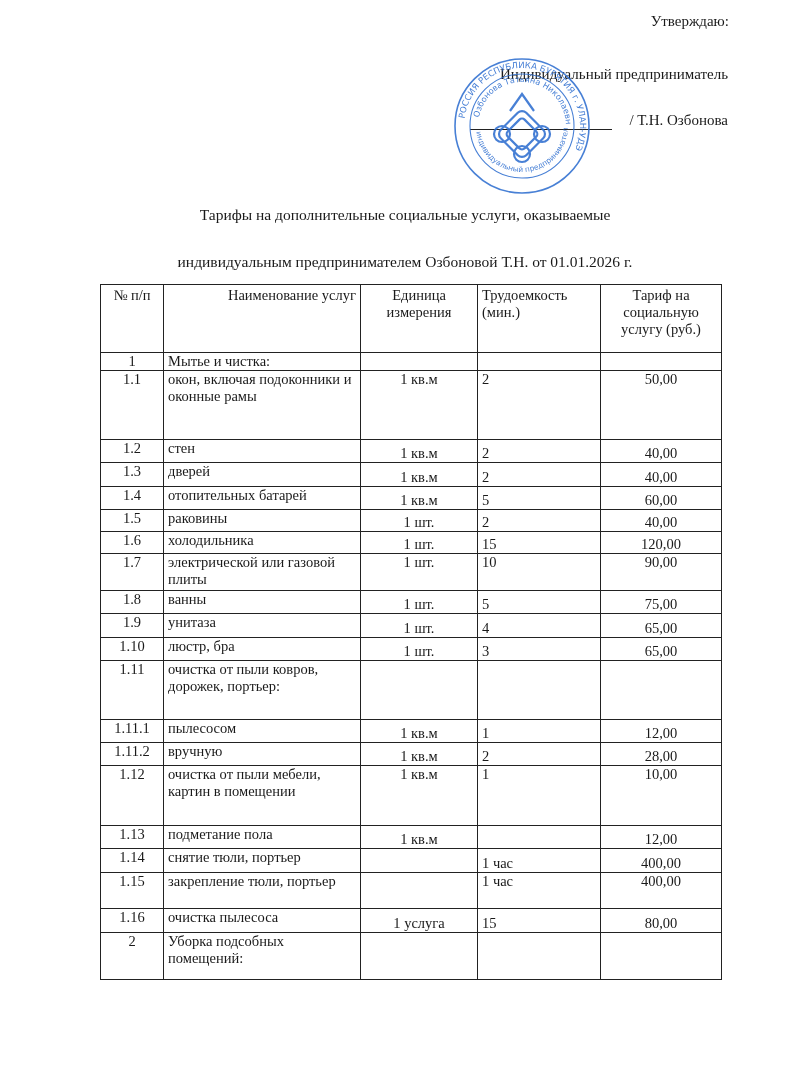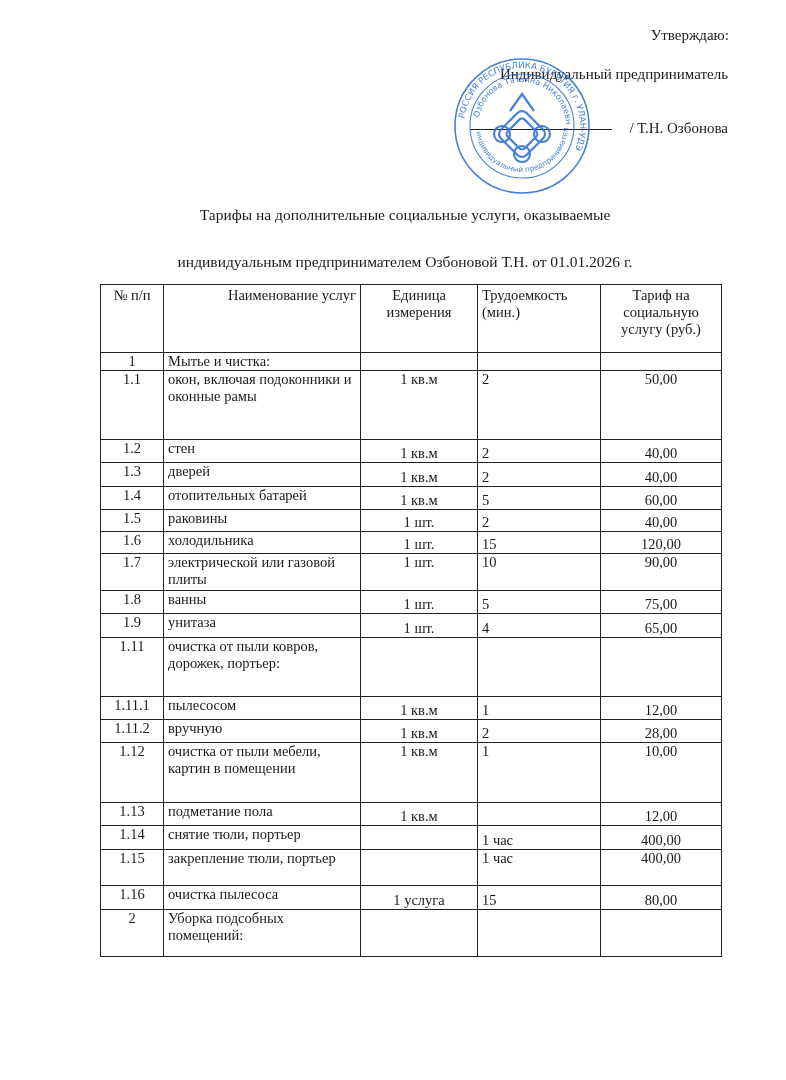--- a/index.html
+++ b/index.html
@@ -1,23 +1,23 @@
 <!DOCTYPE html>
 <html><head>
   <meta charset="utf-8">
   <style>
     html, body { margin: 0; padding: 0; }
     body {
       width: 786px; height: 1080px; background: #ffffff; position: relative; overflow: hidden;
       font-family: "Liberation Serif", "DejaVu Serif", serif; color: #1a1a1a;
     }
     .approve { position: absolute; right: 57px; text-align: right; font-size: 15px; line-height: 18px; }
-    #approve-title { top: 26px; }
+    #approve-title { top: 12px; }
     #approve-role  { top: 65px; right: 58px; }
-    #approve-sign  { top: 119px; right: 58px; }
+    #approve-sign  { top: 111px; right: 58px; }
     .sign-line { position: absolute; left: 470px; top: 129px; width: 142px; height: 0; border-top: 1px solid #222; }
     .stamp { position: absolute; left: 452px; top: 56px; width: 140px; height: 140px; opacity: 0.88; }
     .title { position: absolute; left: 0; width: 786px; text-align: center; font-size: 15.5px; line-height: 18px; }
     #title-1 { top: 206px; left: 12px; }
     #title-2 { top: 253px; left: 12px; }
 
     table.tariffs {
       position: absolute; left: 100px; top: 284px; width: 620px;
       border-collapse: collapse; table-layout: fixed; font-size: 14.5px; line-height: 17px;
     }
@@ -146,20 +146,27 @@
         <td class="c-labor">5</td>
         <td class="c-tariff">75,00</td>
       </tr>
       <tr class="low" style="height: 24px;">
         <td class="c-num">1.9</td>
         <td class="c-name">унитаза</td>
         <td class="c-unit">1 шт.</td>
         <td class="c-labor">4</td>
         <td class="c-tariff">65,00</td>
       </tr>
+      <tr class="low" style="height: 23px;">
+        <td class="c-num">1.10</td>
+        <td class="c-name">люстр, бра</td>
+        <td class="c-unit">1 шт.</td>
+        <td class="c-labor">3</td>
+        <td class="c-tariff">65,00</td>
+      </tr>
       <tr style="height: 59px;">
         <td class="c-num">1.11</td>
         <td class="c-name">очистка от пыли ковров, дорожек, портьер:</td>
         <td class="c-unit"></td>
         <td class="c-labor"></td>
         <td class="c-tariff"></td>
       </tr>
       <tr class="low" style="height: 23px;">
         <td class="c-num">1.11.1</td>
         <td class="c-name">пылесосом</td>

